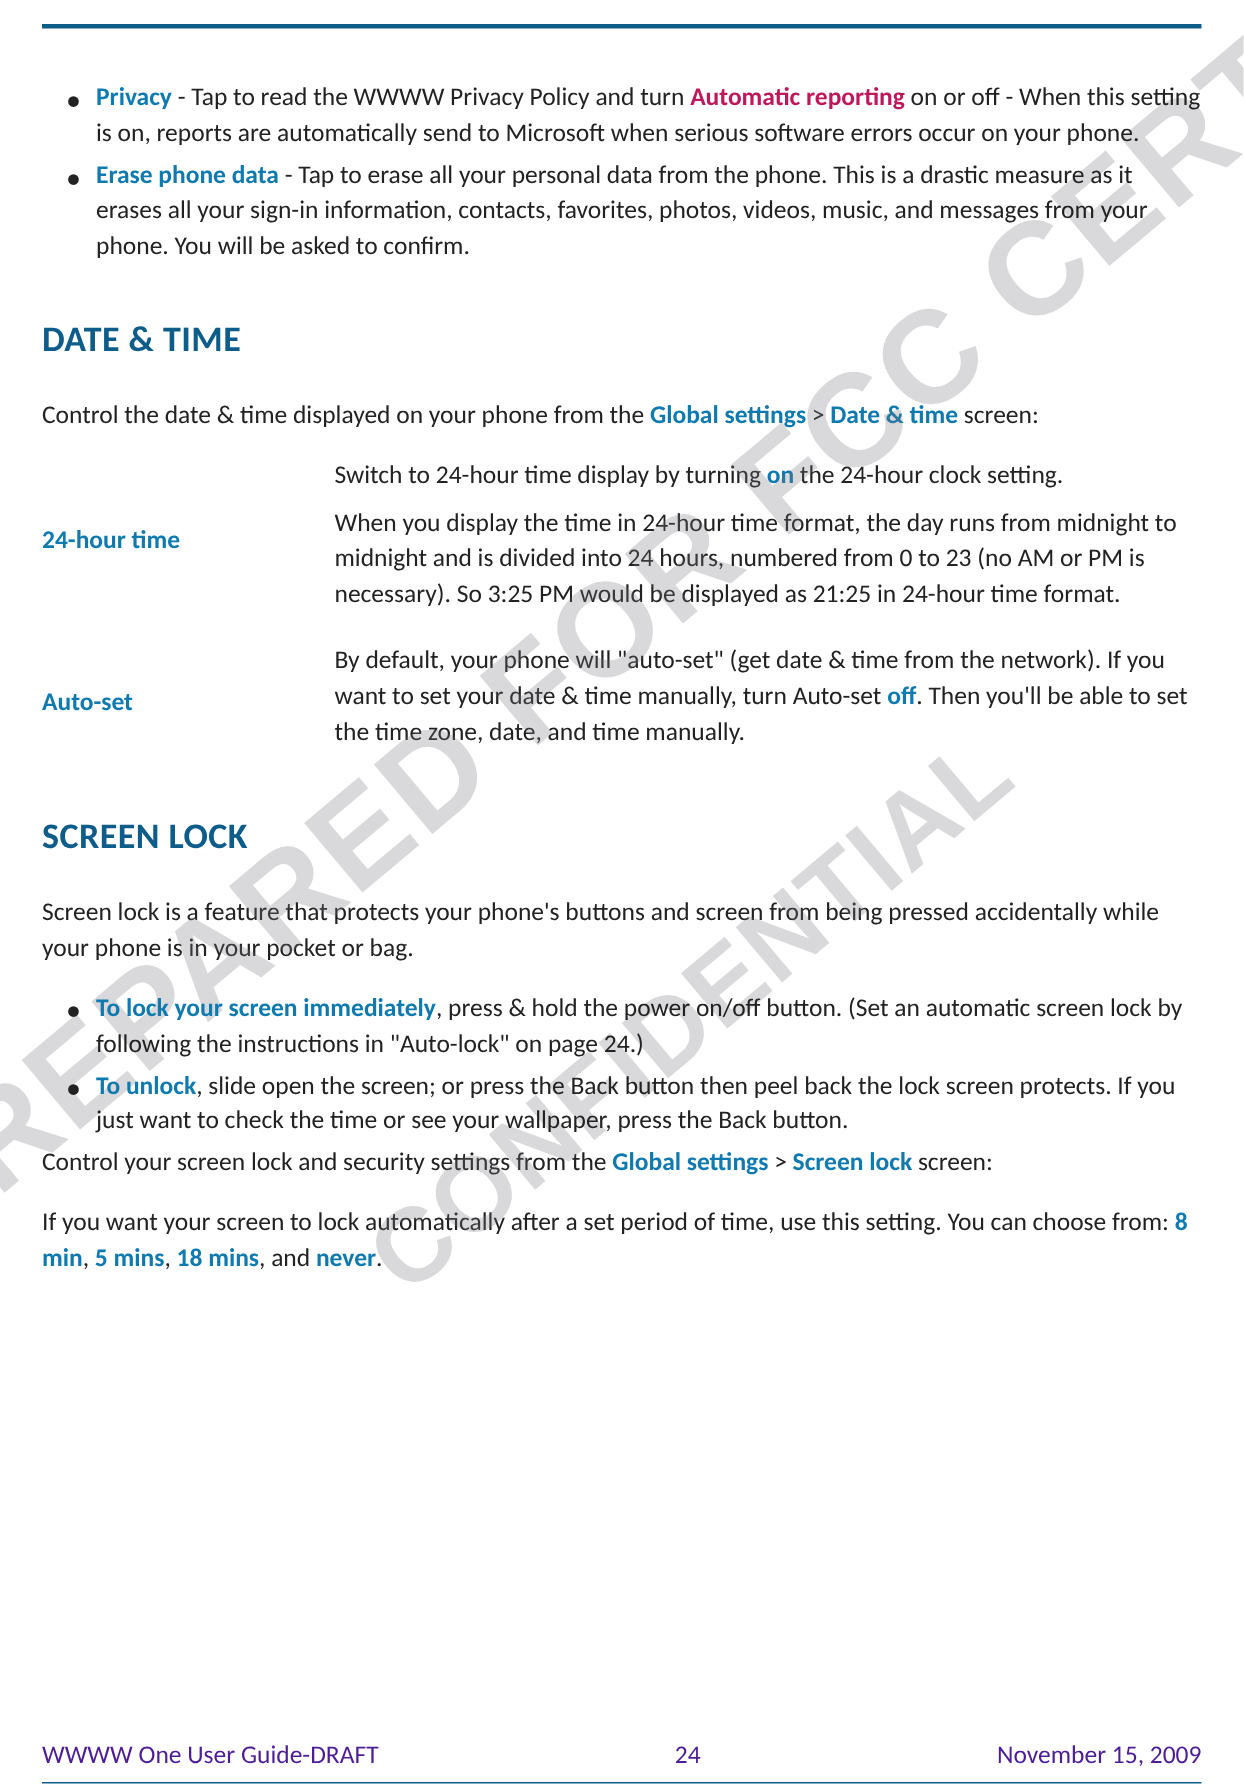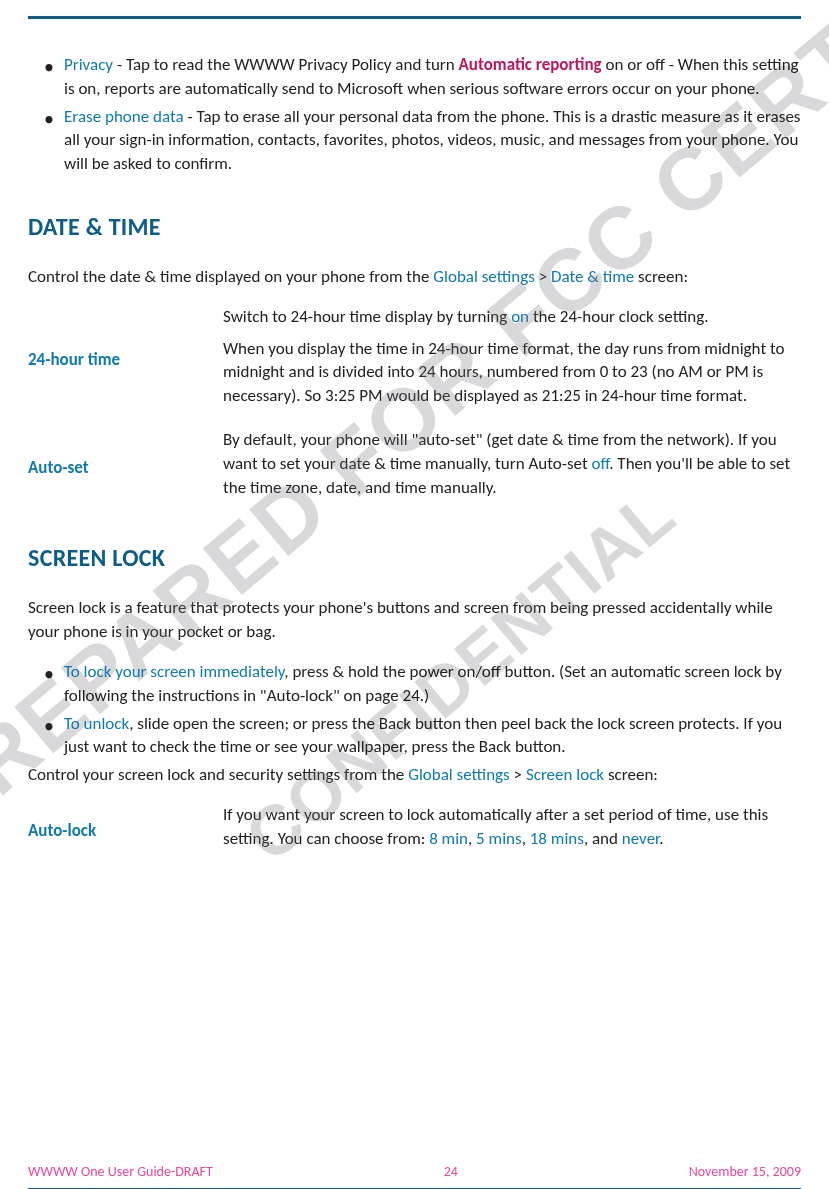--- a/index.html
+++ b/index.html
@@ -41,21 +41,21 @@
     line-height: 1.4;
   }
   ul.top-bullets li::before, ul.mid-bullets li::before {
     content: "•";
     position: absolute;
     left: -20px;
     top: 0;
     font-size: 20px;
     color: #222;
   }
-  .bold-link { color: #0e7ab0; font-weight: 400; }
+  .bold-link { color: #0e7ab0; font-weight: 700; }
   .bold-dark { font-weight: 700; color: #be185d; }
   h2.section {
     color: #0e5c8a;
     font-size: 24px;
     font-weight: 800;
     letter-spacing: 0.3px;
     margin-top: 36px;
     margin-bottom: 24px;
   }
   p.intro {
@@ -69,22 +69,22 @@
   .def-body p { margin-bottom: 8px; }
   .footer {
     position: absolute;
     bottom: 14px;
     left: 28px;
     right: 28px;
   }
   .footer-row {
     display: flex;
     justify-content: space-between;
-    font-size: 14px;
-    color: #ec4899;
+    font-size: 17px;
+    color: #4c1d95;
     padding-bottom: 4px;
   }
   .watermark {
     position: absolute;
     color: rgba(120,120,125,0.28);
     font-weight: 800;
     pointer-events: none;
     white-space: nowrap;
     font-family: "Segoe UI", sans-serif;
   }
@@ -163,21 +163,20 @@
         <span class="bold-link">To unlock</span><span>, slide open the screen; or press the Back button then peel back the lock screen protects. If you just want to check the time or see your wallpaper, press the Back button.</span>
       </li>
     </ul>
 
     <p class="intro" style="margin-top:3px;">
       <span>Control your screen lock and security settings from the </span><span class="bold-link">Global settings</span><span> &gt; </span><span class="bold-link">Screen lock</span><span> screen:</span>
     </p>
 
     <div class="def-table">
       <div class="def-row">
-        <div class="def-term">Auto-lock</div>
         <div class="def-body">
           <p>
             <span>If you want your screen to lock automatically after a set period of time, use this setting. You can choose from: </span><span class="bold-link">8 min</span><span>, </span><span class="bold-link">5 mins</span><span>, </span><span class="bold-link">18 mins</span><span>, and </span><span class="bold-link">never</span><span>.</span>
           </p>
         </div>
       </div>
     </div>
 
   </div>
 

